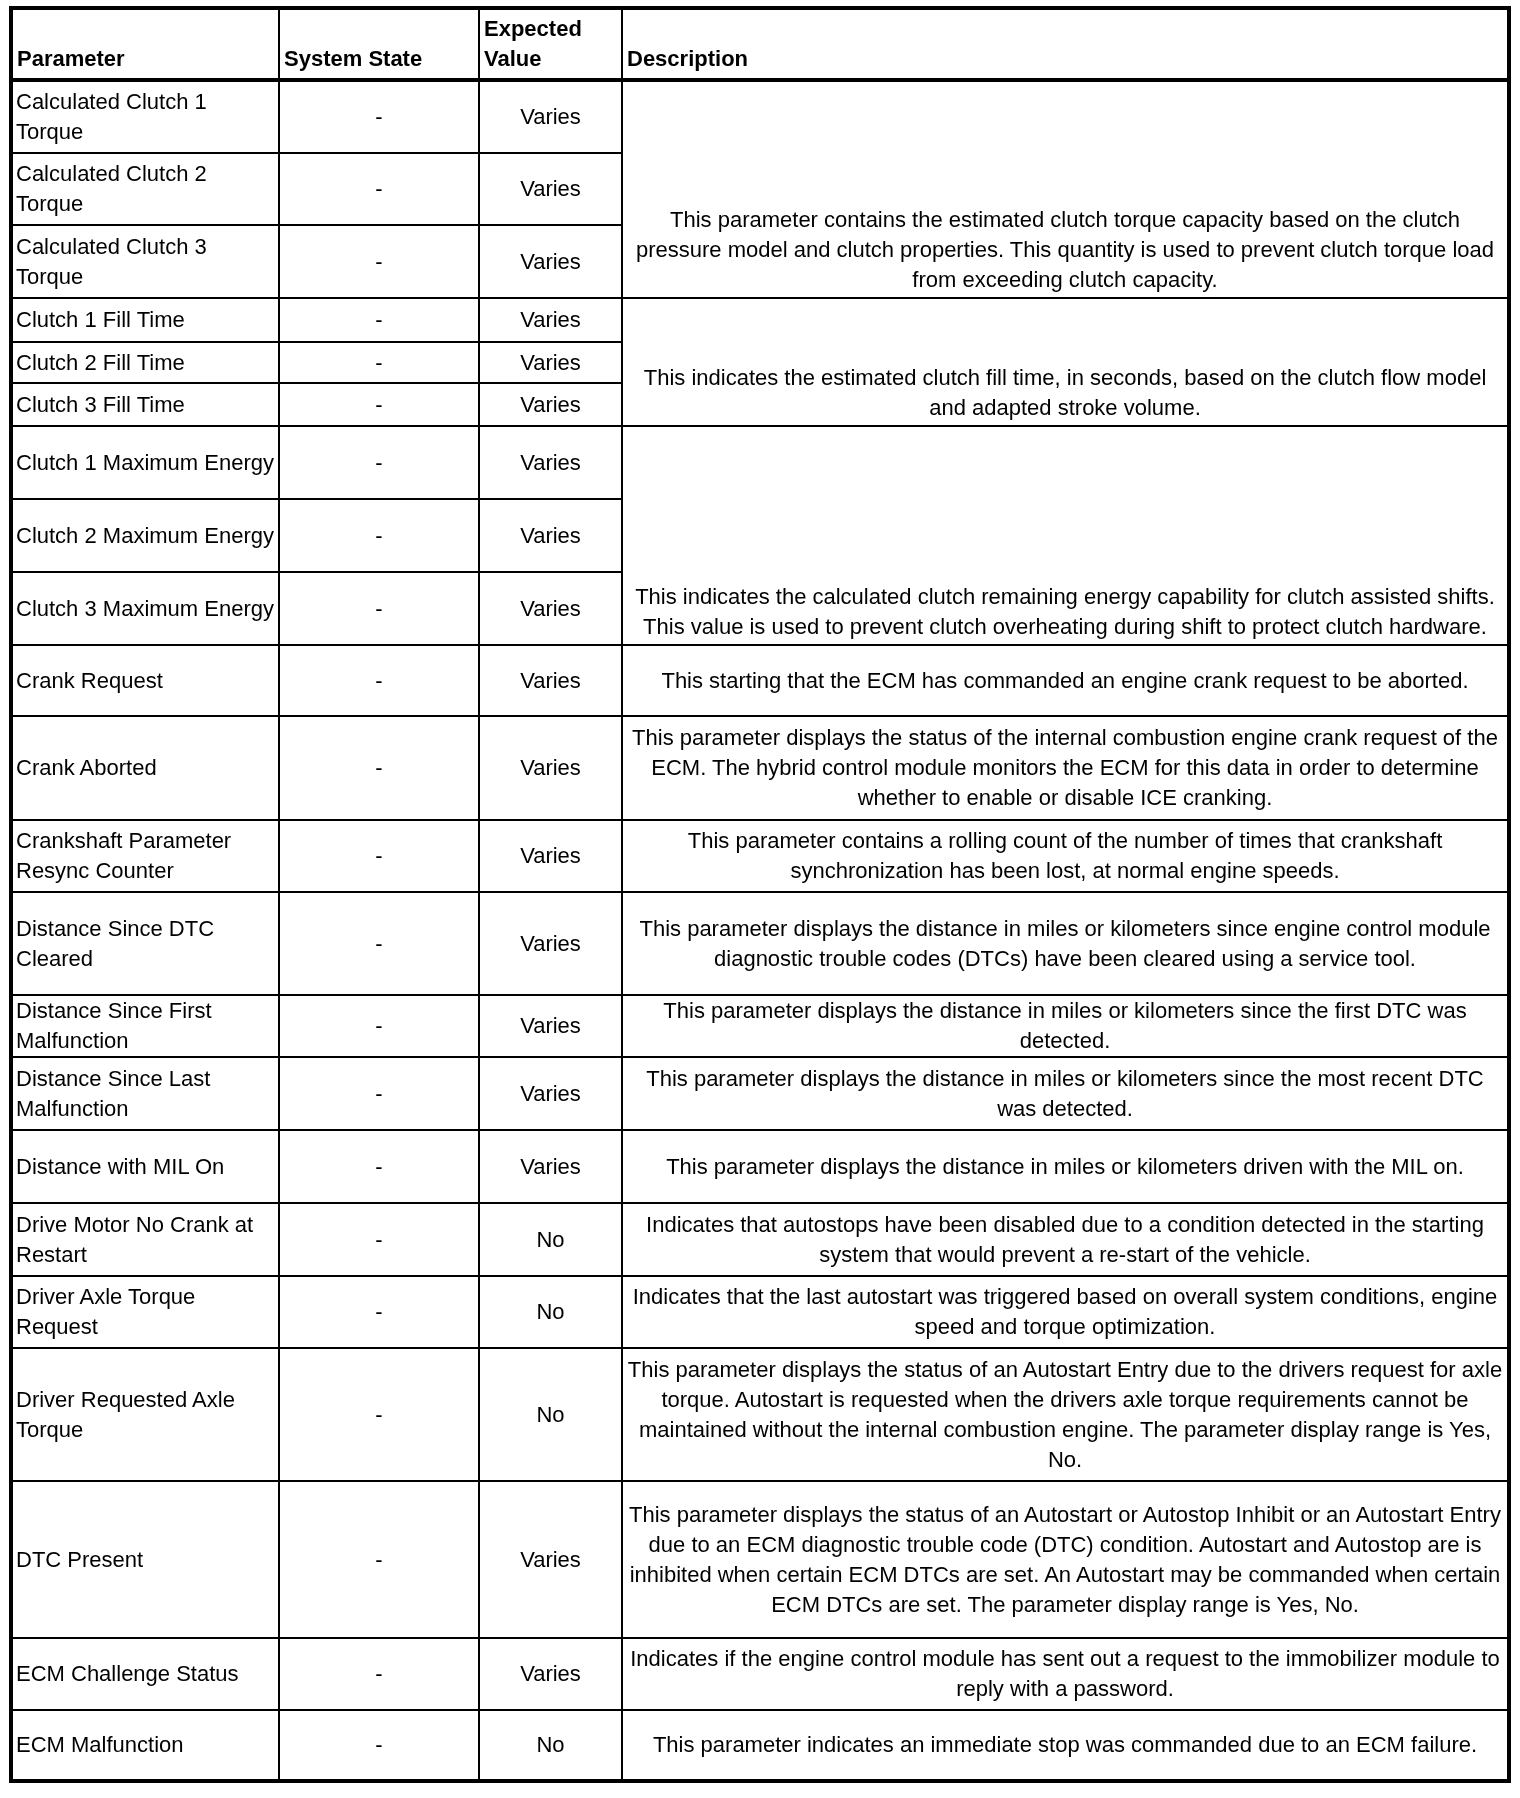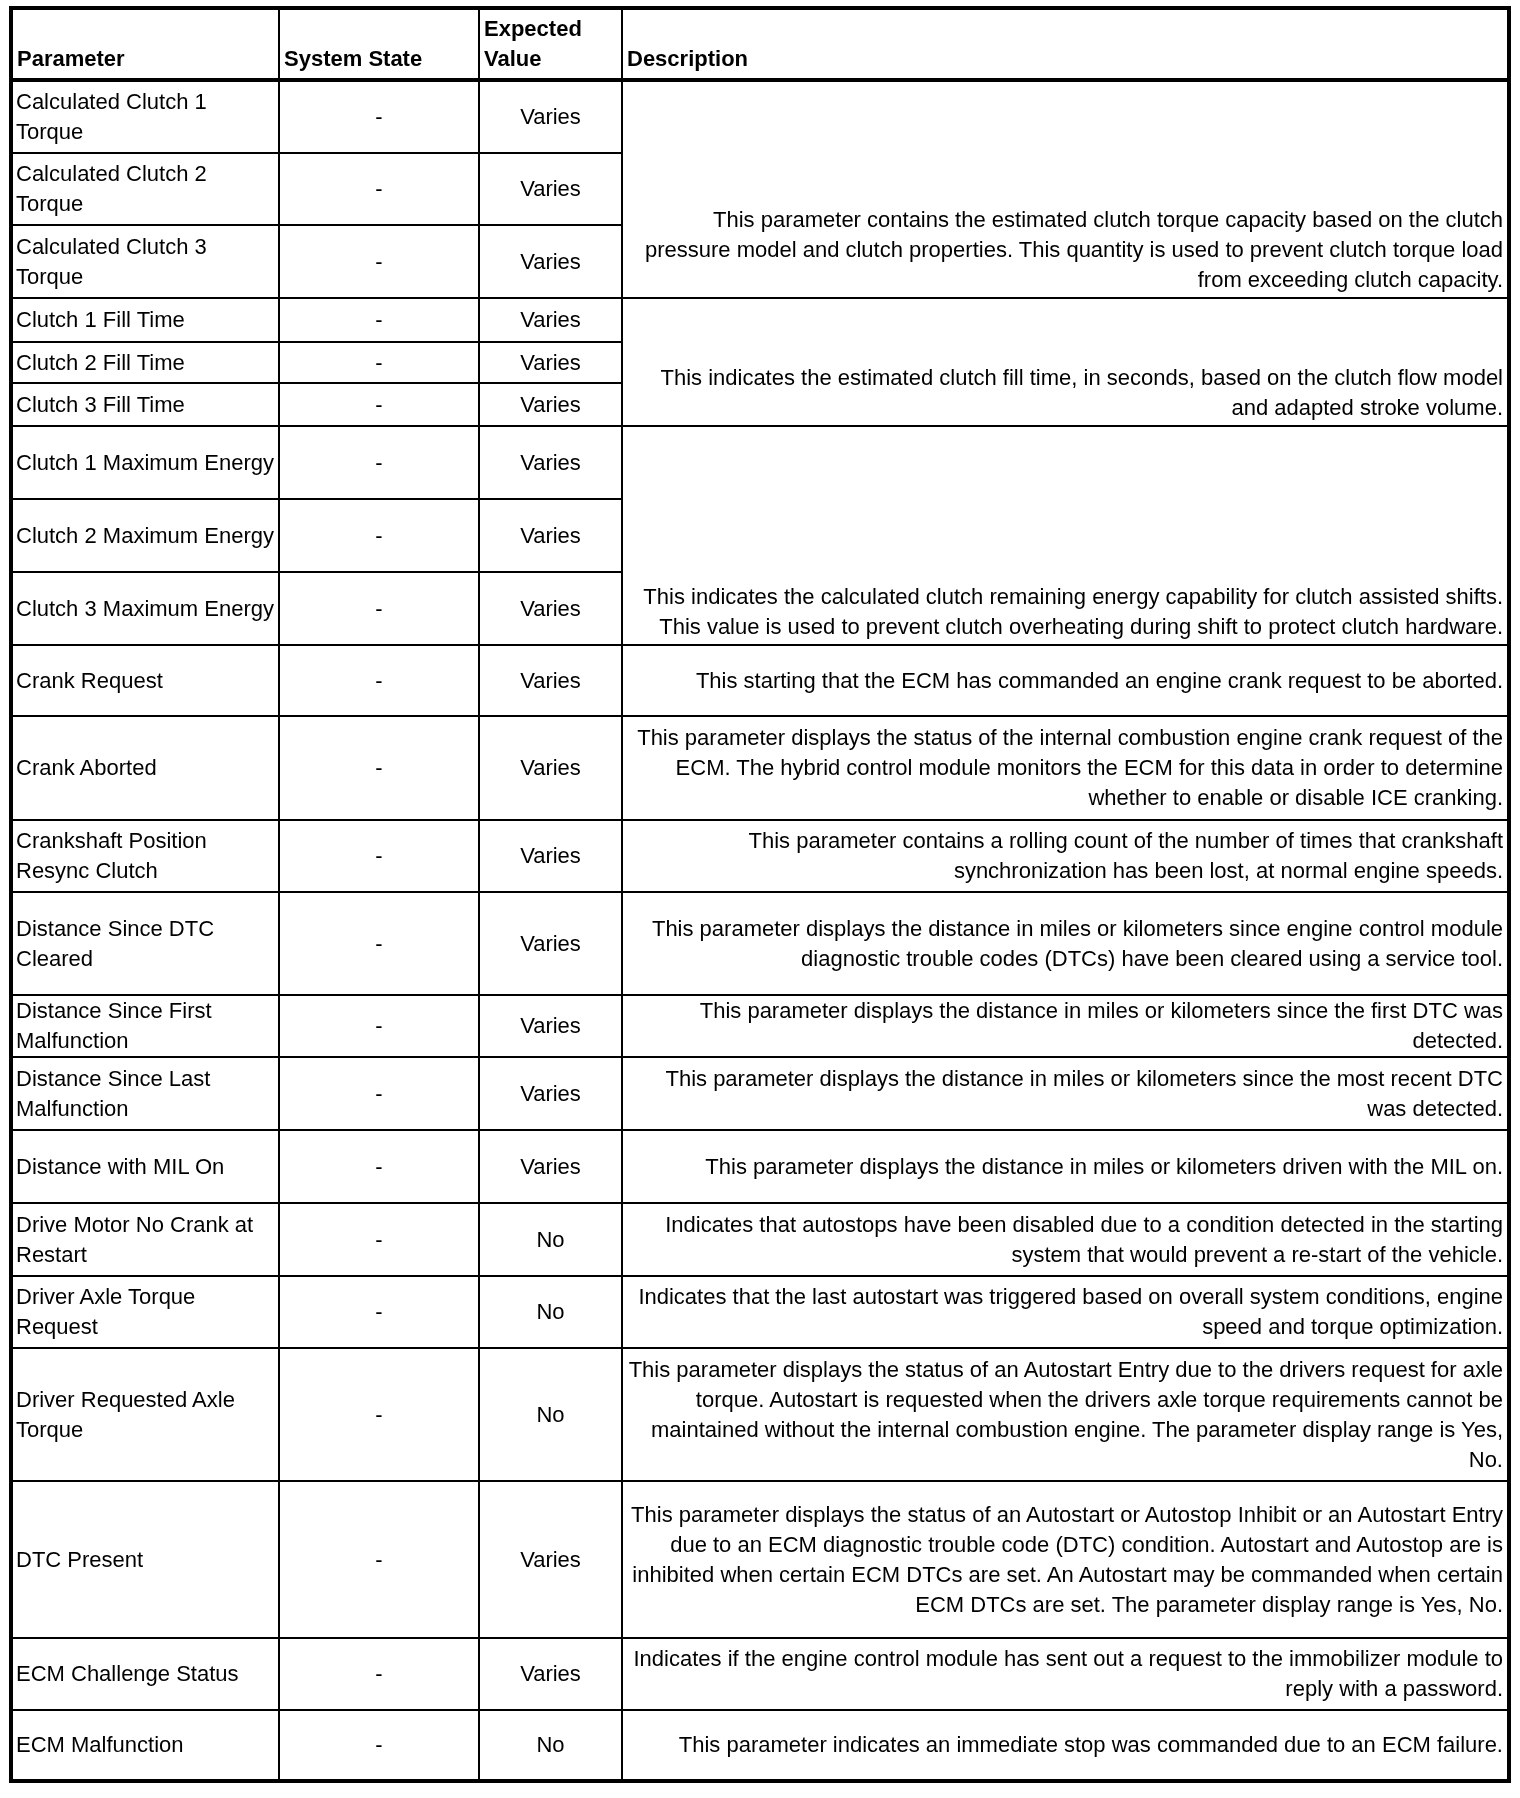--- a/index.html
+++ b/index.html
@@ -8,21 +8,21 @@
   table { position: absolute; left: 9px; top: 6px; width: 1502px;
           border-collapse: collapse; table-layout: fixed;
           border: 4px solid #000; }
   col.c1 { width: 268px; } col.c2 { width: 200px; } col.c3 { width: 143px; } col.c4 { width: auto; }
   th, td { border: 2px solid #000; padding: 0 4px; font-size: 22px; line-height: 30px;
            vertical-align: middle; overflow: hidden; }
   th { font-weight: bold; text-align: left; vertical-align: bottom; padding-bottom: 4px; }
   thead tr { border-bottom: 4px solid #000; }
   td.param { text-align: left; padding-left: 3px; }
   td.state, td.expected { text-align: center; }
-  td.desc { text-align: right; padding-left: 4px; padding-right: 4px; }
+  td.desc { text-align: center; padding-left: 4px; padding-right: 4px; }
   td.desc.merged { vertical-align: bottom; padding-bottom: 2px; }
 </style>
 </head>
 <body>
 
 <table>
   <colgroup>
       <col class="c1">
       <col class="c2">
       <col class="c3">
@@ -91,21 +91,21 @@
         <td class="expected">Varies</td>
         <td class="desc">This starting that the ECM has commanded an engine crank request to be aborted.</td>
       </tr>
       <tr style="height: 104px;">
         <td class="param">Crank Aborted</td>
         <td class="state">-</td>
         <td class="expected">Varies</td>
         <td class="desc">This parameter displays the status of the internal combustion engine crank request of the ECM. The hybrid control module monitors the ECM for this data in order to determine whether to enable or disable ICE cranking.</td>
       </tr>
       <tr style="height: 72px;">
-        <td class="param">Crankshaft Position Resync Clutch</td>
+        <td class="param">Crankshaft Parameter Resync Counter</td>
         <td class="state">-</td>
         <td class="expected">Varies</td>
         <td class="desc">This parameter contains a rolling count of the number of times that crankshaft synchronization has been lost, at normal engine speeds.</td>
       </tr>
       <tr style="height: 103px;">
         <td class="param">Distance Since DTC Cleared</td>
         <td class="state">-</td>
         <td class="expected">Varies</td>
         <td class="desc">This parameter displays the distance in miles or kilometers since engine control module diagnostic trouble codes (DTCs) have been cleared using a service tool.</td>
       </tr>

